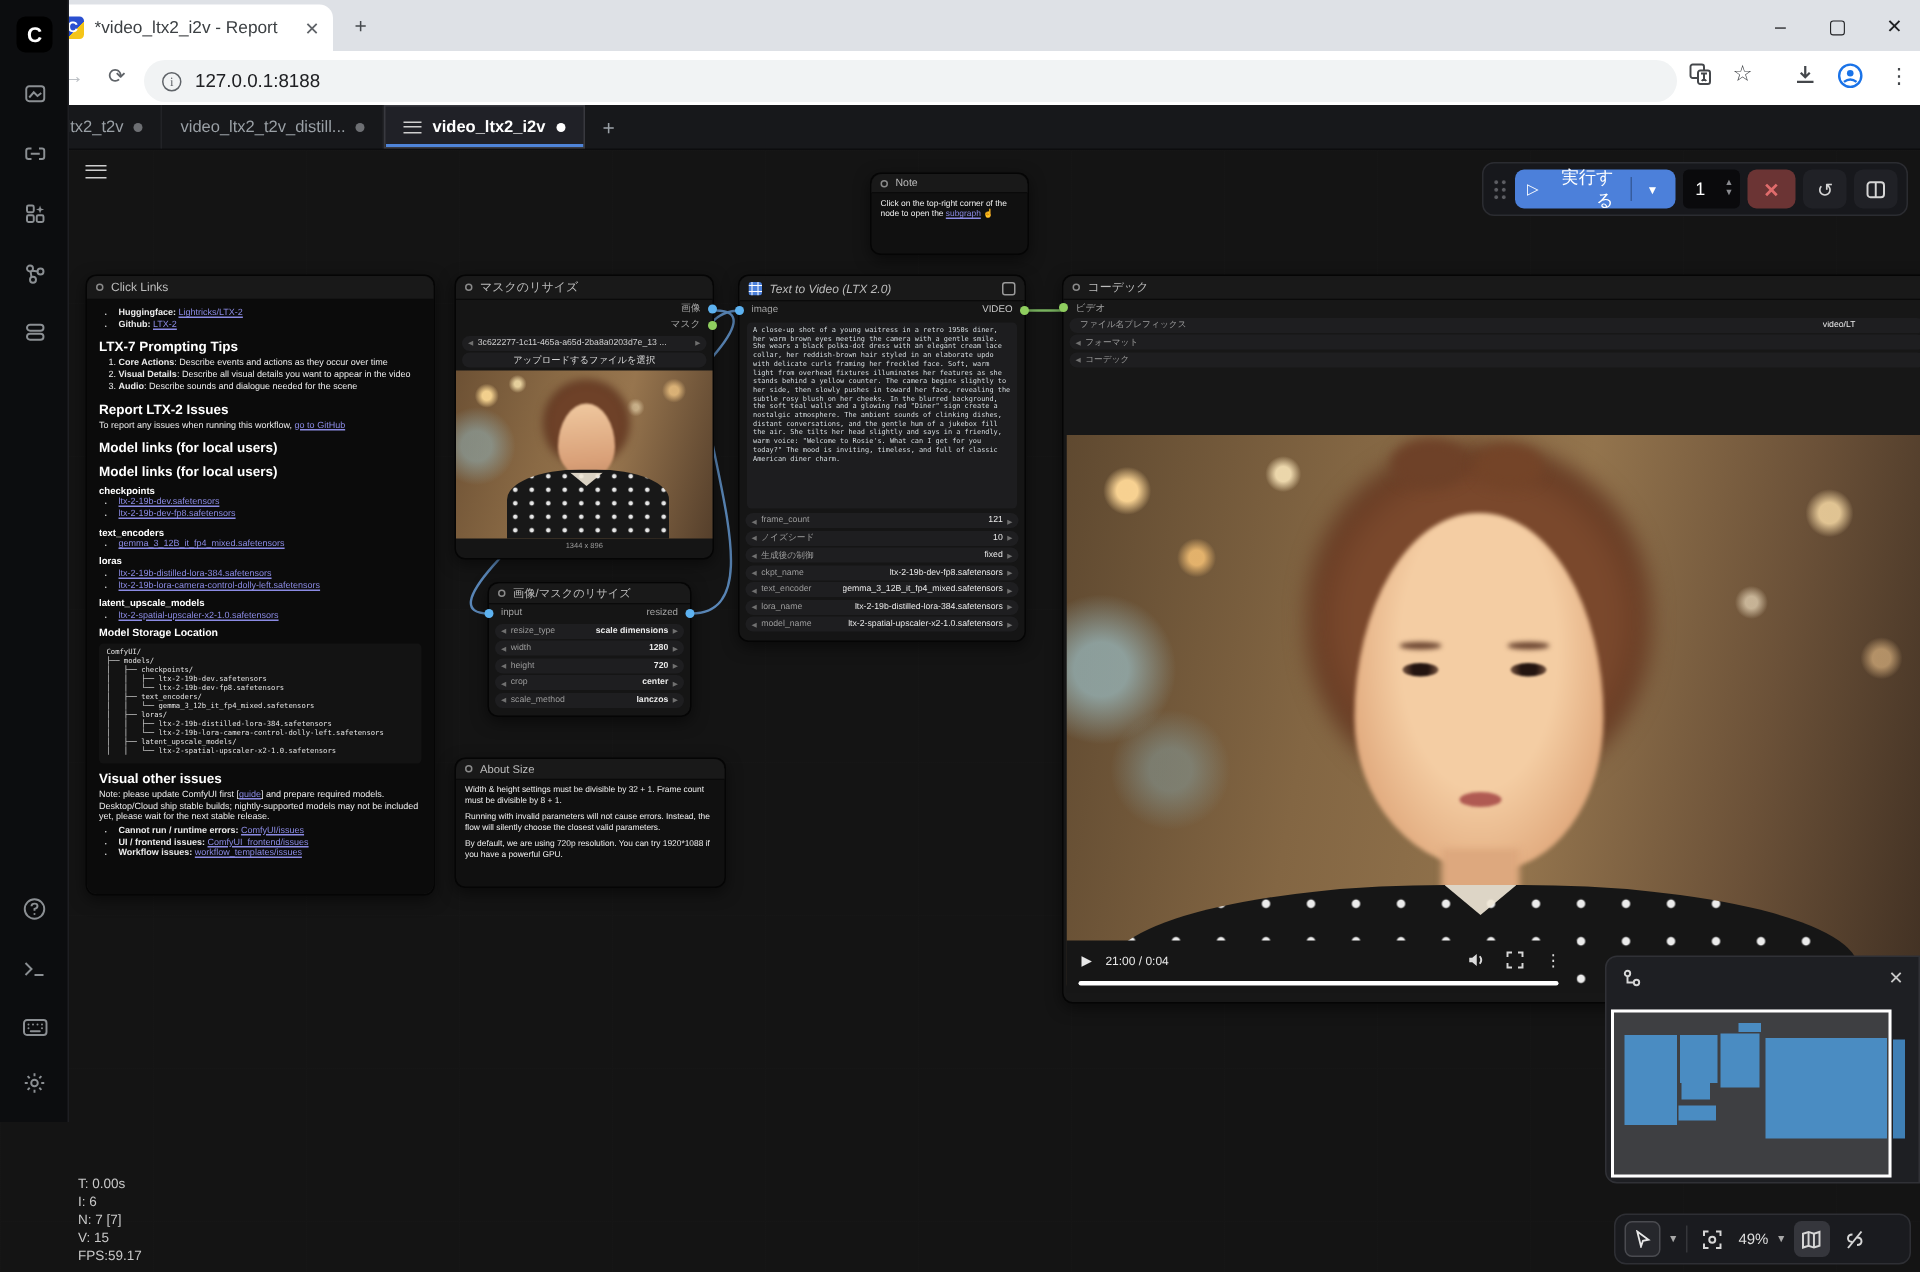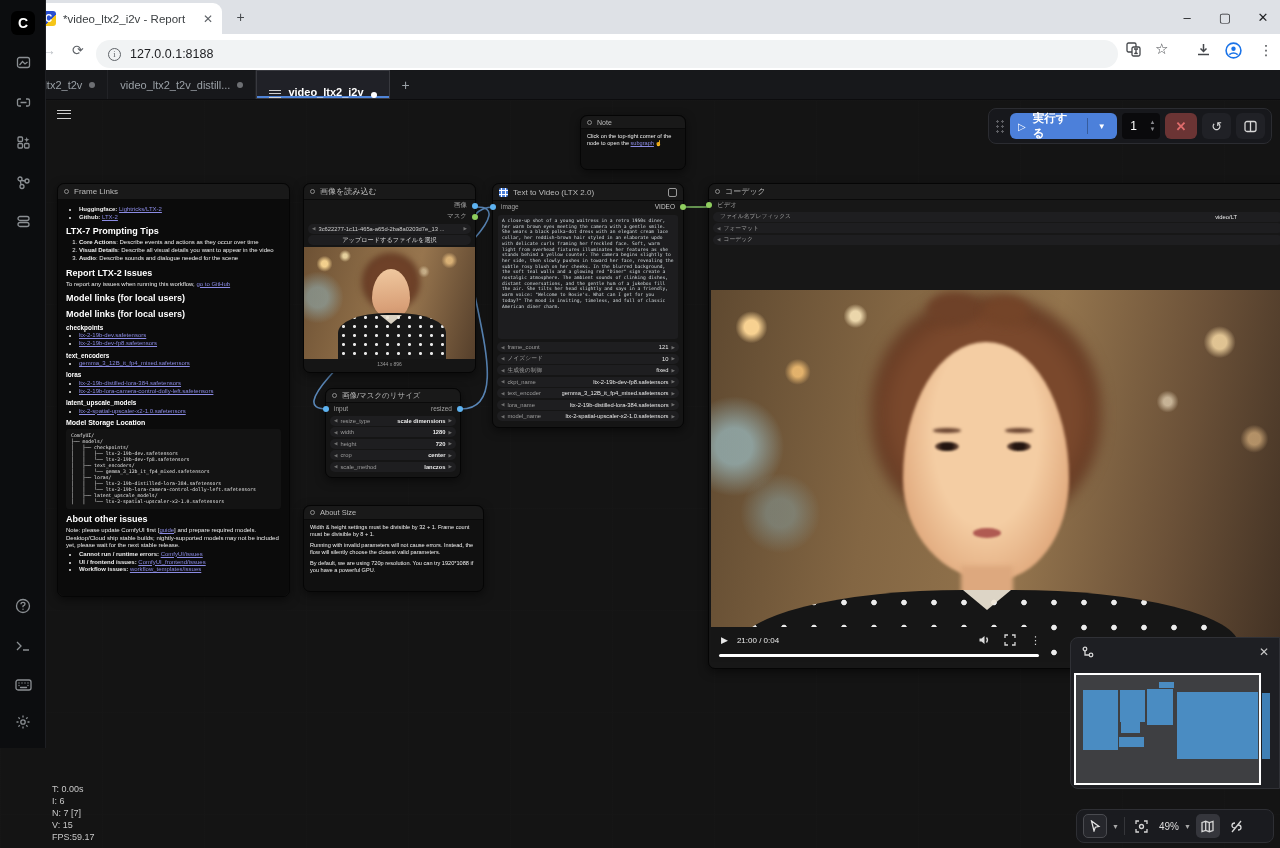--- a/index.html
+++ b/index.html
@@ -29,21 +29,21 @@
     font-size:8.5px; text-align:center; line-height:11px; font-family:"Liberation Serif",serif; flex:none; }
   .url { font-size:12.5px; color:#202124; }
   .tbic { position:absolute; top:42px; font-size:13px; color:#44474b; }
 
   
   .wftabs { position:absolute; left:0; top:70px; width:1280px; height:30px; background:#17181b;
     display:flex; align-items:stretch; border-bottom:1px solid #0c0c0e; }
   .wftab { display:flex; align-items:center; gap:7px; padding:0 12px; font-size:11px; color:#9aa0a6;
     border-right:1px solid #222327; }
   .wftab .tdot { width:6px; height:6px; border-radius:50%; background:#6d6f73; }
-  .wftab.active { background:#202127; color:#fff; box-shadow:inset 0 -2px 0 #4f84d8; border:1px solid #38393f;align-items:flex-end; }
+  .wftab.active { background:#202127; color:#fff; box-shadow:inset 0 -2px 0 #4f84d8; border:1px solid #38393f; }
   .wftab.active .tdot { background:#fff; }
   .hamb { width:12px; height:8px; border-top:1.4px solid #cfcfcf; border-bottom:1.4px solid #cfcfcf; position:relative; }
   .hamb:before { content:""; position:absolute; left:0; right:0; top:2.2px; border-top:1.4px solid #cfcfcf; }
   .wf-add { display:flex; align-items:center; padding:0 12px; color:#9aa0a6; font-size:14px; }
 
   
   .canvas { position:absolute; left:0; top:100px; width:1280px; height:748px; background:#141414;
     background-image:linear-gradient(#17171780 1px,transparent 1px),linear-gradient(90deg,#17171780 1px,transparent 1px);
     background-size:102px 102px; overflow:hidden; }
   .wires { position:absolute; left:0; top:0; width:1280px; height:748px; z-index:2; pointer-events:none; }
@@ -61,21 +61,21 @@
   .stats { position:absolute; left:52px; top:683px; font-size:9px; line-height:12px; color:#c9c9c9; z-index:6; }
 
   
   .actionbar { position:absolute; left:988px; top:8px; width:284px; height:36px; background:#17181c;
     border:1px solid #2b2c31; border-radius:8px; display:flex; align-items:center; padding:0 6px; gap:5px; z-index:7; }
   .dragdots { width:10px; height:14px; flex:none;
     background-image:radial-gradient(circle,#5d5e63 1.1px,transparent 1.4px); background-size:5px 5px; }
   .runbtn { height:26px; background:#4c80da; border-radius:6px; display:flex; align-items:center;
     color:#fff; padding:0 8px; gap:7px; }
   .runbtn .play { font-size:10px; }
-  .runbtn .rlabel { font-size:11.5px; font-weight:bold; }
+  .runbtn .rlabel { font-size:11.5px; font-weight:normal;text-align:right; }
   .runbtn .rsep { width:1px; height:16px; background:rgba(0,0,0,.28); margin-left:4px; }
   .runbtn .chev { font-size:8px; padding:0 3px; }
   .countbox { width:24px; height:26px; background:#0a0a0c; border-radius:4px 0 0 4px; color:#fff;
     font-size:12px; display:flex; align-items:center; justify-content:center; }
   .stepper { width:14px; height:26px; background:#0a0a0c; border-radius:0 4px 4px 0; display:flex;
     flex-direction:column; align-items:center; justify-content:center; color:#8a8b90; font-size:6px; line-height:7px; }
   .sqbtn { width:30px; height:26px; border-radius:6px; display:flex; align-items:center; justify-content:center;
     background:#202126; color:#d6d6d6; font-size:13px; }
   .stopbtn { background:#6b3434; color:#e06c6c; font-weight:bold; width:34px; }
 
@@ -274,21 +274,21 @@
     <path d="M477,107 C552,107 251,309 326,309" stroke="#5a87b8" stroke-width="1.6" fill="none"></path>
     <path d="M461,309 C536,309 419,107 494,107" stroke="#5a87b8" stroke-width="1.6" fill="none"></path>
     <path d="M684,107 C695,107 700,107 711,107" stroke="#79b35f" stroke-width="1.6" fill="none"></path>
   </svg>
 
   <div class="hamb hamb-top" style="width:14px;height:9px;"></div>
 
   <div class="node" style="left:57px;top:83px;width:233px;height:414px;">
     <div class="nhead">
       <span class="cdot"></span>
-      <span>Frame Links</span>
+      <span>Click Links</span>
     </div>
     <div class="mdbody">
       <ul>
         <li><b>Huggingface: </b><a>Lightricks/LTX-2</a></li>
         <li><b>Github: </b><a>LTX-2</a></li>
       </ul>
       <h2>LTX-7 Prompting Tips</h2>
       <ol>
         <li><b>Core Actions</b><span>: Describe events and actions as they occur over time</span></li>
         <li><b>Visual Details</b><span>: Describe all visual details you want to appear in the video</span></li>
@@ -322,21 +322,21 @@
 │   ├── checkpoints/
 │   │   ├── ltx-2-19b-dev.safetensors
 │   │   └── ltx-2-19b-dev-fp8.safetensors
 │   ├── text_encoders/
 │   │   └── gemma_3_12b_it_fp4_mixed.safetensors
 │   ├── loras/
 │   │   ├── ltx-2-19b-distilled-lora-384.safetensors
 │   │   └── ltx-2-19b-lora-camera-control-dolly-left.safetensors
 │   ├── latent_upscale_models/
 │   │   └── ltx-2-spatial-upscaler-x2-1.0.safetensors</pre>
-      <h2>About other issues</h2>
+      <h2>Visual other issues</h2>
       <p><span>Note: please update ComfyUI first [</span><a>guide</a><span>] and prepare required models. Desktop/Cloud ship stable builds; nightly-supported models may not be included yet, please wait for the next stable release.</span></p>
       <ul>
         <li><b>Cannot run / runtime errors: </b><a>ComfyUI/issues</a></li>
         <li><b>UI / frontend issues: </b><a>ComfyUI_frontend/issues</a></li>
         <li><b>Workflow issues: </b><a>workflow_templates/issues</a></li>
       </ul>
     </div>
   </div>
 
   <div class="node" style="left:580px;top:15px;width:106px;height:55px;background:#101010;">
@@ -346,21 +346,21 @@
     </div>
     <div class="notebody">
       <span>Click on the top-right corner of the node to open the </span><a>subgraph</a>
       <span class="pointer">☝</span>
     </div>
   </div>
 
   <div class="node" style="left:303px;top:83px;width:173px;height:190px;">
     <div class="nhead">
       <span class="cdot"></span>
-      <span>画像を読み込む</span>
+      <span>マスクのリサイズ</span>
     </div>
     <div class="slotrow" style="justify-content:flex-end;">
       <span>画像</span>
       <span class="dot out" style="background:#5db2f0;"></span>
     </div>
     <div class="slotrow" style="justify-content:flex-end;">
       <span>マスク</span>
       <span class="dot out" style="background:#8fce5f;"></span>
     </div>
     <div class="widget">
@@ -427,21 +427,21 @@
     </div>
     <div class="widget">
       <span class="arr">◀</span>
         <span class="wname">scale_method</span>
       <span class="wval" style="font-weight:bold;">lanczos</span>
         <span class="arr">▶</span>
     </div>
   </div>
 
   <div class="node" style="left:492px;top:83px;width:192px;height:245px;">
-    <div class="nhead" style="height:17px;">
+    <div class="nhead" style="height:17px;font-style:italic;">
       <span class="sgicon"></span>
       <span>Text to Video (LTX 2.0)</span>
       <span class="expic"></span>
     </div>
     <div class="slotrow">
       <span class="dot in" style="background:#5db2f0;"></span>
       <span>image</span>
       <span style="margin-left:auto;color:#c8c8c8;">VIDEO</span>
       <span class="dot out" style="background:#8fce5f;"></span>
     </div>

